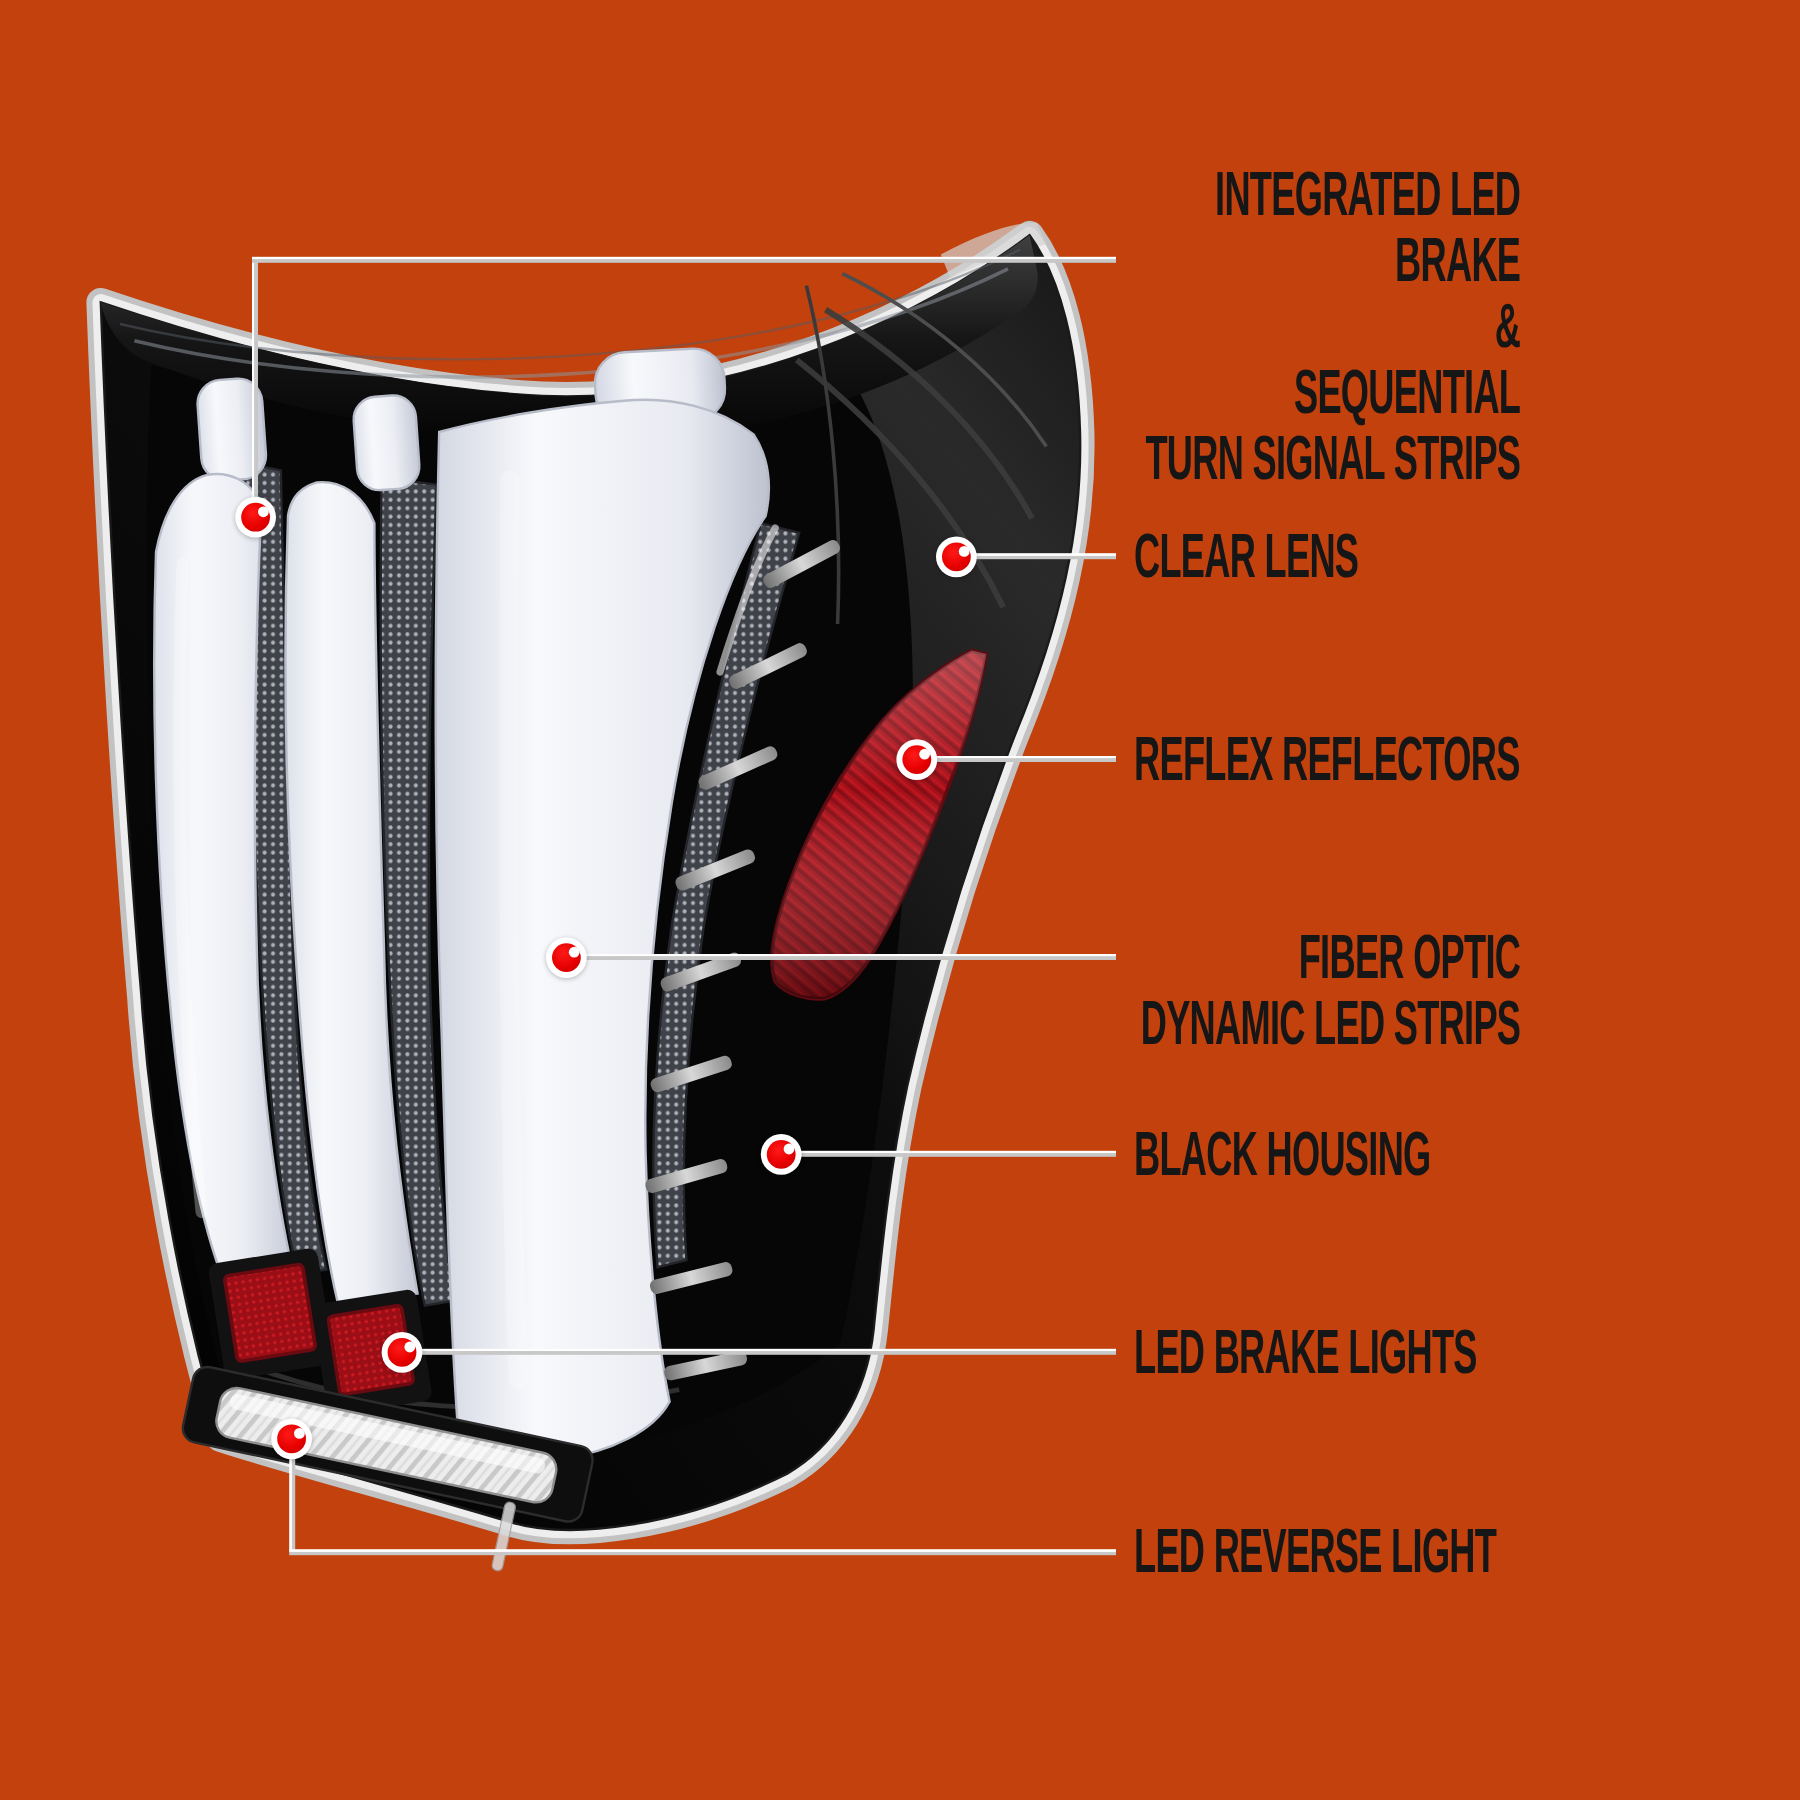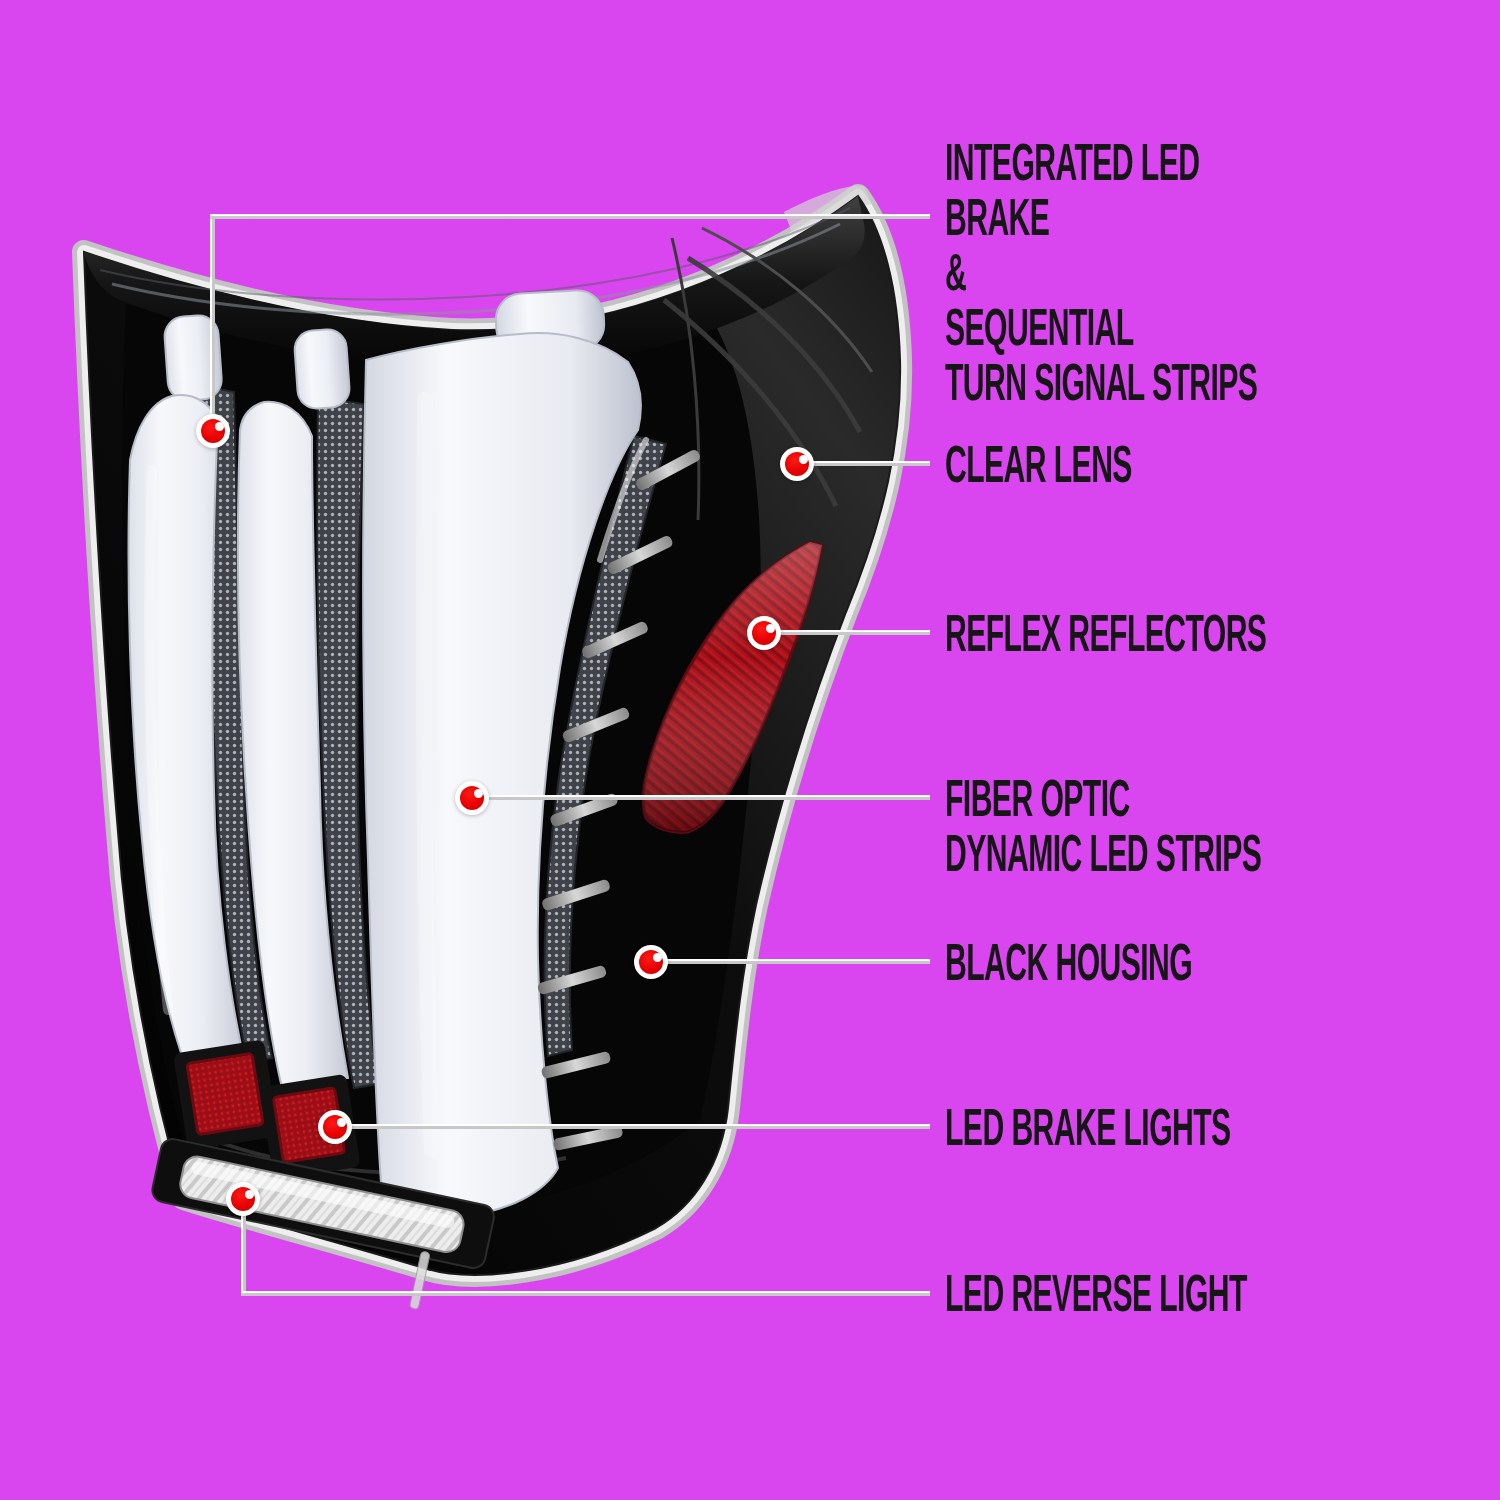--- a/index.html
+++ b/index.html
@@ -1,17 +1,17 @@
 <!DOCTYPE html>
 <html><head>
 <meta charset="utf-8">
 <style>
   html,body{margin:0;padding:0;background:#ffffff;}
-  .stage{position:relative;width:1500px;height:1500px;background:#d946ef;overflow:hidden;
-         font-family:"Liberation Sans",sans-serif;}
+  .stage{position:relative;width:1500px;height:1500px;background:#c2410c;overflow:hidden;
+         font-family:"Liberation Sans",sans-serif;text-align:right;}
   .lamp-svg{position:absolute;left:0;top:0;width:1500px;height:1500px;}
   .callout{position:absolute;inset:0;pointer-events:none;}
   .hline{position:absolute;height:5px;background:linear-gradient(to bottom,#ffffff 0%,#ffffff 38%,#c9c9c9 42%,#c6c6c6 100%);}
   .vline{position:absolute;width:5px;background:linear-gradient(to right,#ffffff 0%,#ffffff 38%,#c9c9c9 42%,#c6c6c6 100%);}
   .dot{position:absolute;width:34px;height:34px;border-radius:50%;background:#ffffff;
        box-shadow:0 1px 4px rgba(0,0,0,.25);}
   .dot::before{content:"";position:absolute;left:5px;top:5px;width:24px;height:24px;border-radius:50%;
        background:radial-gradient(circle at 40% 35%, #ff1a1a 0%, #e60000 55%, #c40000 100%);}
   .dot::after{content:"";position:absolute;left:19px;top:8px;width:9px;height:9px;border-radius:50%;background:#ffffff;}
   .lbl{position:absolute;font-weight:700;font-size:52px;line-height:55px;letter-spacing:-1px;

